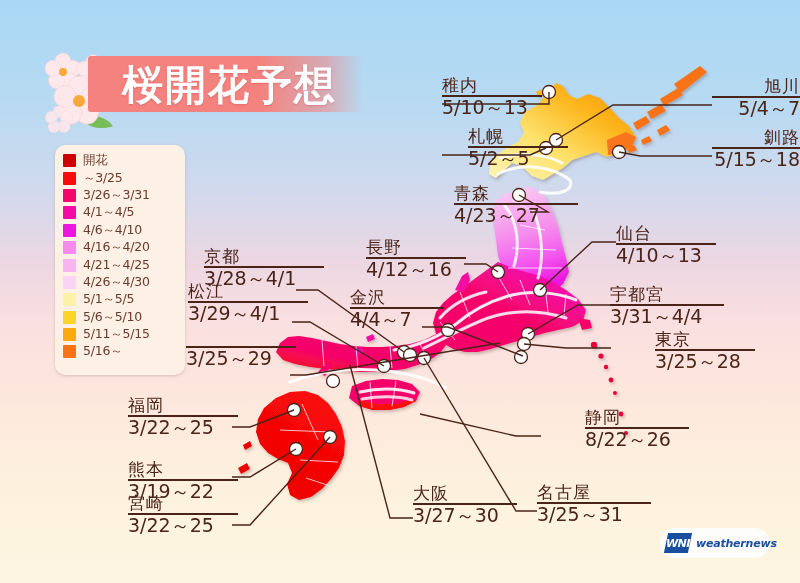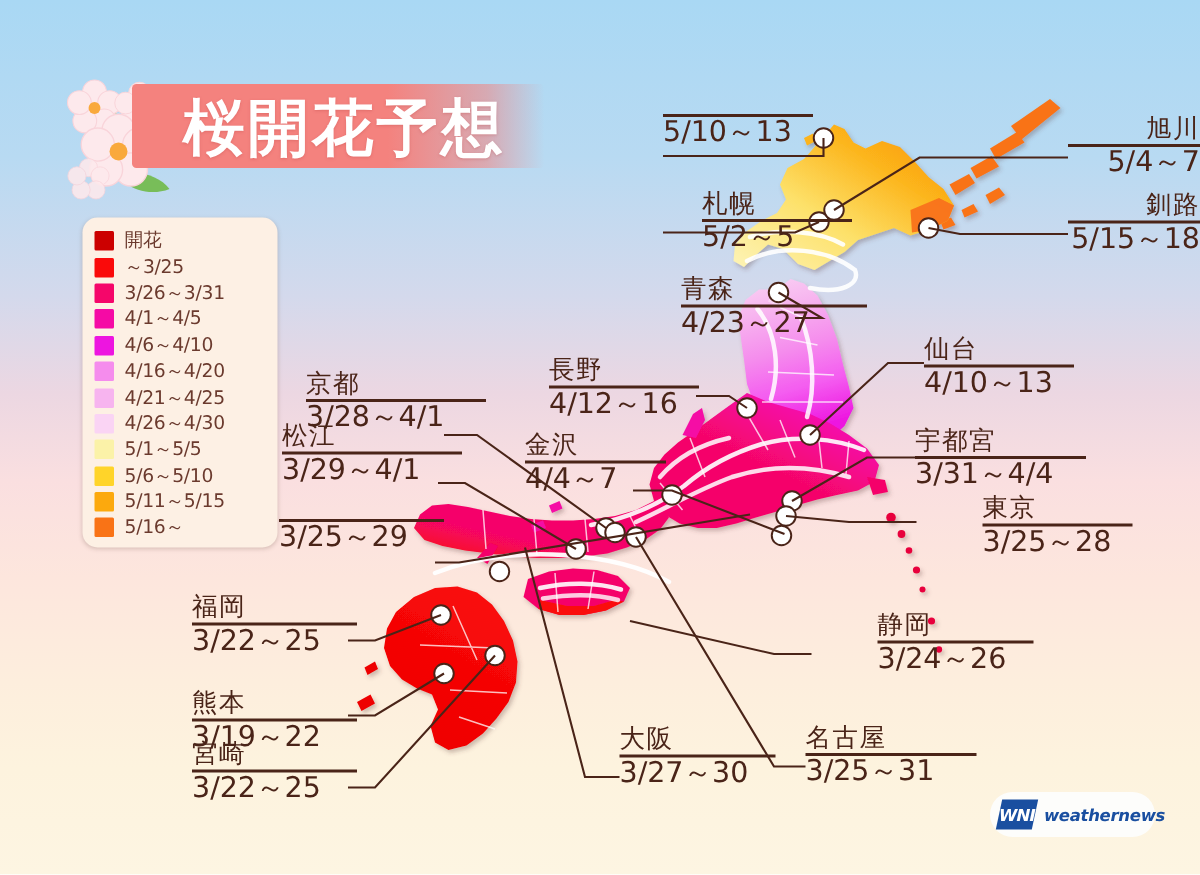--- a/index.html
+++ b/index.html
@@ -31,21 +31,21 @@
     font-size:41px;line-height:54px;color:#ffffff;font-weight:bold;
     letter-spacing:2px;text-shadow:0 1px 2px rgba(190,70,70,.35);
     white-space:nowrap;
   }
   #sakura-deco{position:absolute;left:33px;top:44px;width:96px;height:98px;}
   
   #legend{
     position:absolute;left:55px;top:145px;width:130px;
     background:#fdf0e4;border-radius:10px;
     box-shadow:0 1px 3px rgba(120,90,80,.28);
-    padding:7px 6px 4px 8px;box-sizing:border-box;
+    padding:7px 6px 14px 8px;box-sizing:border-box;
   }
   .lg-row{display:flex;align-items:center;height:17.4px;}
   .lg-sw{width:13px;height:13px;flex:0 0 13px;margin-right:7px;border-radius:1px;}
   .lg-tx{font-size:12.5px;color:#6b3a2e;white-space:nowrap;letter-spacing:-.2px;}
   
   #map{position:absolute;left:0;top:0;width:800px;height:583px;}
   
   .cl{position:absolute;color:#4a2418;white-space:nowrap;}
   .cl .nm{font-size:17px;line-height:19px;letter-spacing:1px;}
   .cl .dt{font-size:19px;line-height:21px;letter-spacing:0px;}
@@ -340,20 +340,21 @@
       <path d="M232 477 L250 477 L296 449"></path>
       <path d="M232 525 L250 525 L330 437"></path>
       <path d="M541 436 L516 436 L420 414"></path>
       <path d="M537 511 L516 511 L424 358"></path>
       <path d="M413 518 L390 518 L350 365"></path>
     </g>
   </svg>
 
   <div id="callouts">
       <div class="cl l" style="left: 442px; top: 76px; width: 100px;">
+        <div class="nm">稚内</div>
         <div class="rule"></div>
         <div class="dt">5/10～13</div>
       </div>
       <div class="cl l" style="left: 442px; top: 127px; width: 100px; margin-left: 26px;">
         <div class="nm">札幌</div>
         <div class="rule"></div>
         <div class="dt">5/2～5</div>
       </div>
       <div class="cl r" style="left: 712px; top: 77px; width: 88px;">
         <div class="nm">旭川</div>
@@ -420,21 +421,21 @@
         <div class="dt">3/19～22</div>
       </div>
       <div class="cl l" style="left: 128px; top: 494px; width: 110px;">
         <div class="nm">宮崎</div>
         <div class="rule"></div>
         <div class="dt">3/22～25</div>
       </div>
       <div class="cl l" style="left: 585px; top: 408px; width: 104px;">
         <div class="nm">静岡</div>
         <div class="rule"></div>
-        <div class="dt">3/24～26</div>
+        <div class="dt">8/22～26</div>
       </div>
       <div class="cl l" style="left: 537px; top: 483px; width: 114px;">
         <div class="nm">名古屋</div>
         <div class="rule"></div>
         <div class="dt">3/25～31</div>
       </div>
       <div class="cl l" style="left: 413px; top: 484px; width: 104px;">
         <div class="nm">大阪</div>
         <div class="rule"></div>
         <div class="dt">3/27～30</div>

